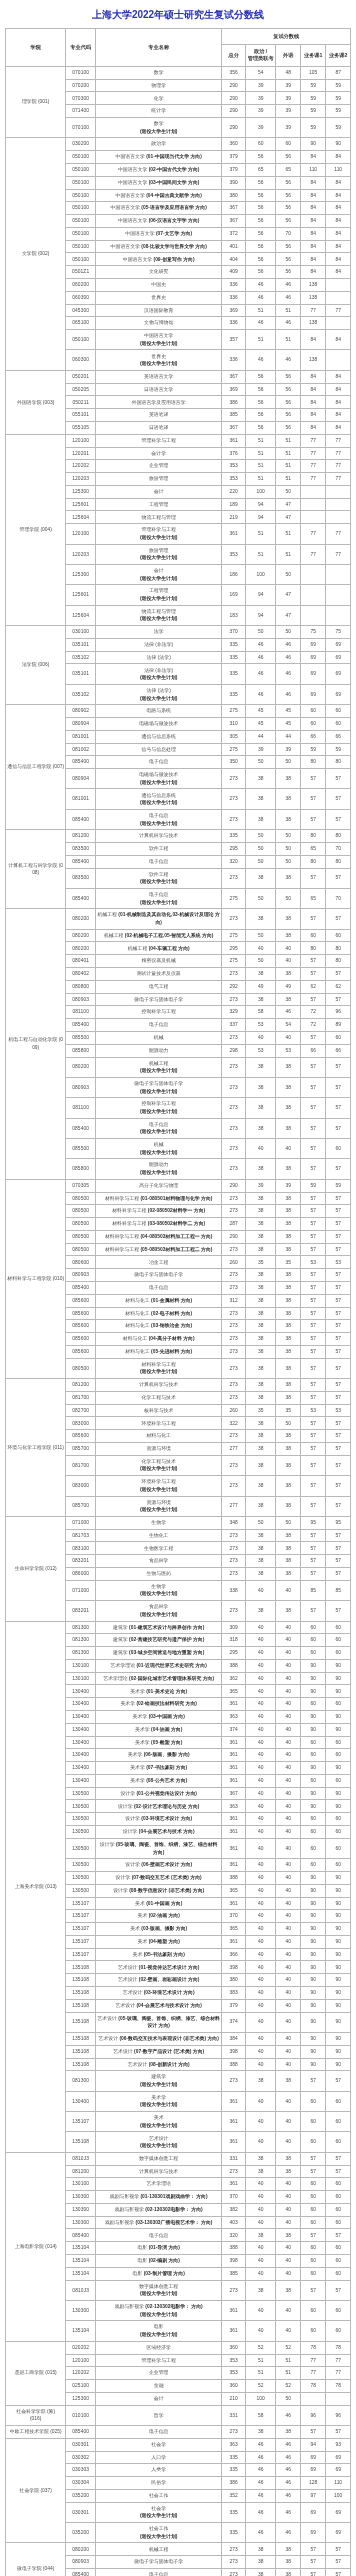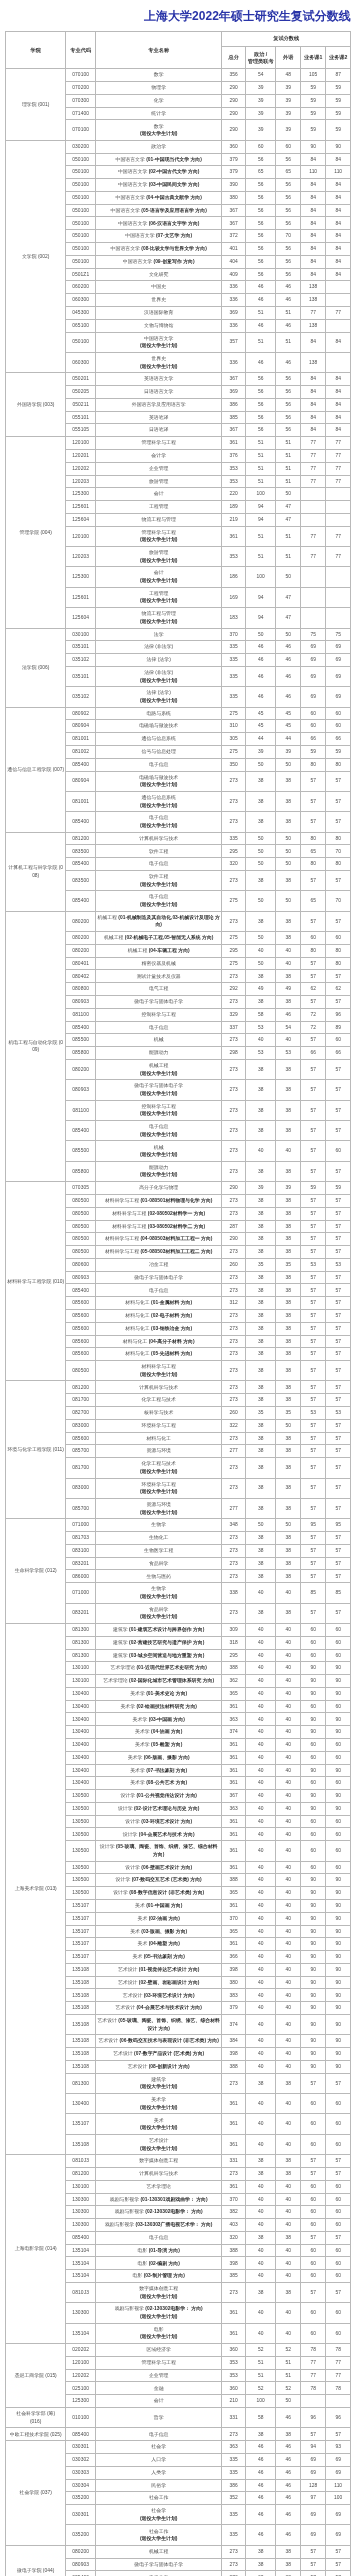--- a/index.html
+++ b/index.html
@@ -1,18 +1,18 @@
 <!DOCTYPE html>
 <html style="font-size:8.2px"><head>
 <meta charset="utf-8">
 <style>
   html,body{margin:0;padding:0;background:#ffffff;}
   body{font-family:"Liberation Sans","DejaVu Sans",sans-serif;color:#4a4a4a;}
   .page{width:356px;margin:0 auto;padding:5.2px 5.2px 10.3px;box-sizing:border-box;background:#fff;}
-  .page-title{font-size:12px;line-height:1.2;font-weight:bold;color:#2a35a8;text-align:right;margin:4.1px 0 7.2px;}
+  .page-title{font-size:10px;line-height:1.2;font-weight:bold;color:#2a35a8;text-align:center;margin:4.1px 0 7.2px;}
   table.score-table{border-collapse:collapse;width:346px;table-layout:fixed;}
   .score-table th,.score-table td{border:0.5px solid #b9b9b9;text-align:center;vertical-align:middle;
     overflow:hidden;word-break:break-all;}
   .score-table th{font-size:5.2px;font-weight:bold;color:#333;padding:3.6px 1px;white-space:pre-line;line-height:1.35;}
   .score-table td{font-size:4.9px;padding:2.1px 1px;line-height:1.55;color:#4d4d4d;}
   .college-cell{font-size:4.9px;color:#4d4d4d;padding:2.1px 2.1px;line-height:1.6;}
   .code-cell{letter-spacing:0.1px;}
   .major-cell strong,.major-cell .sub strong{font-weight:bold;color:#2f2f2f;}
   .score-cell{color:#4d4d4d;}
   .group-head{padding:4.1px 1px;}

